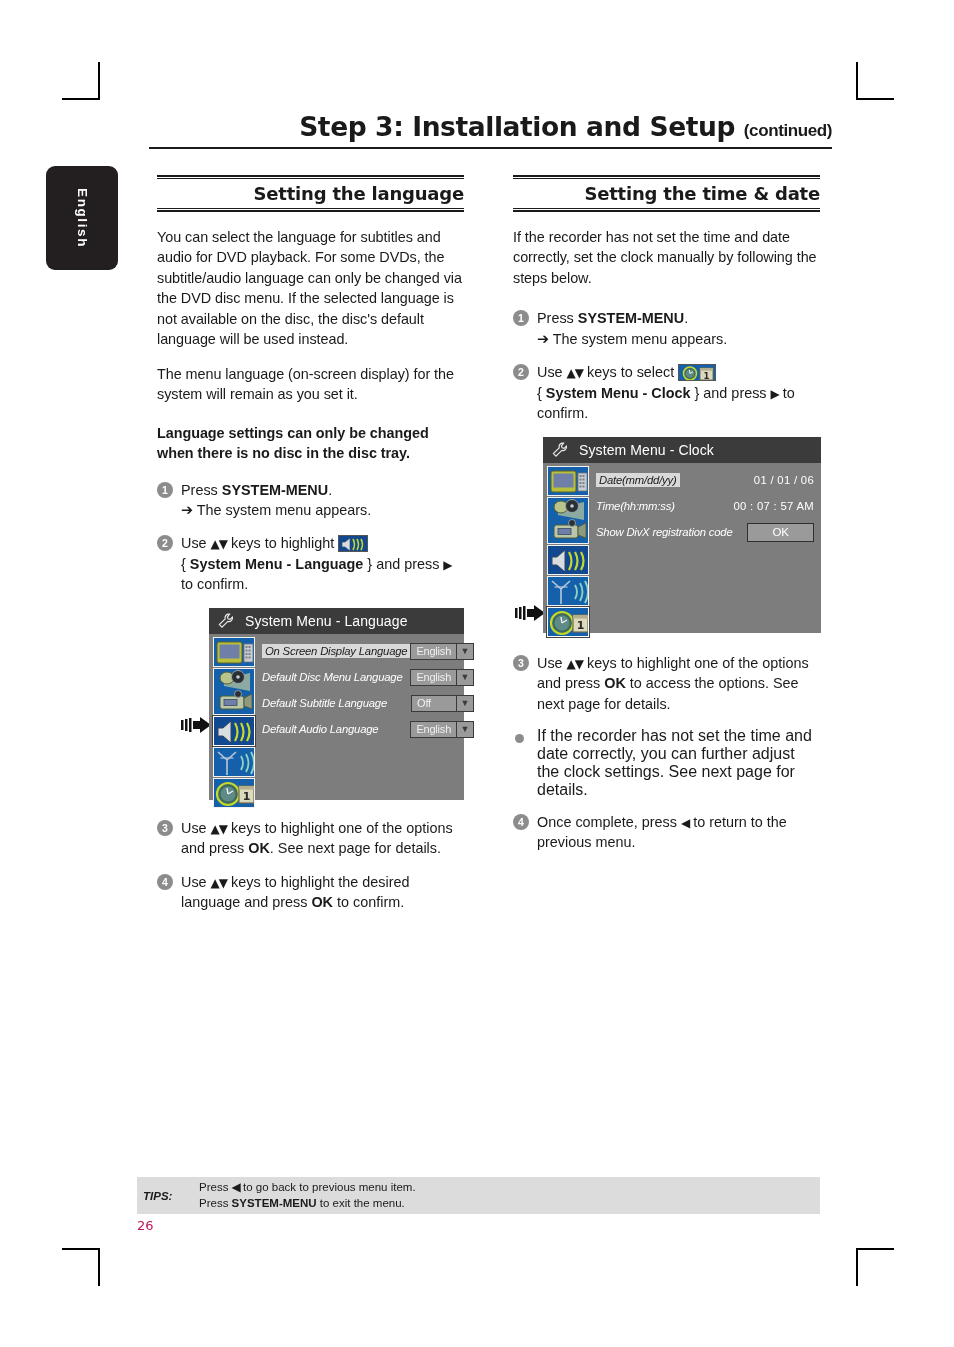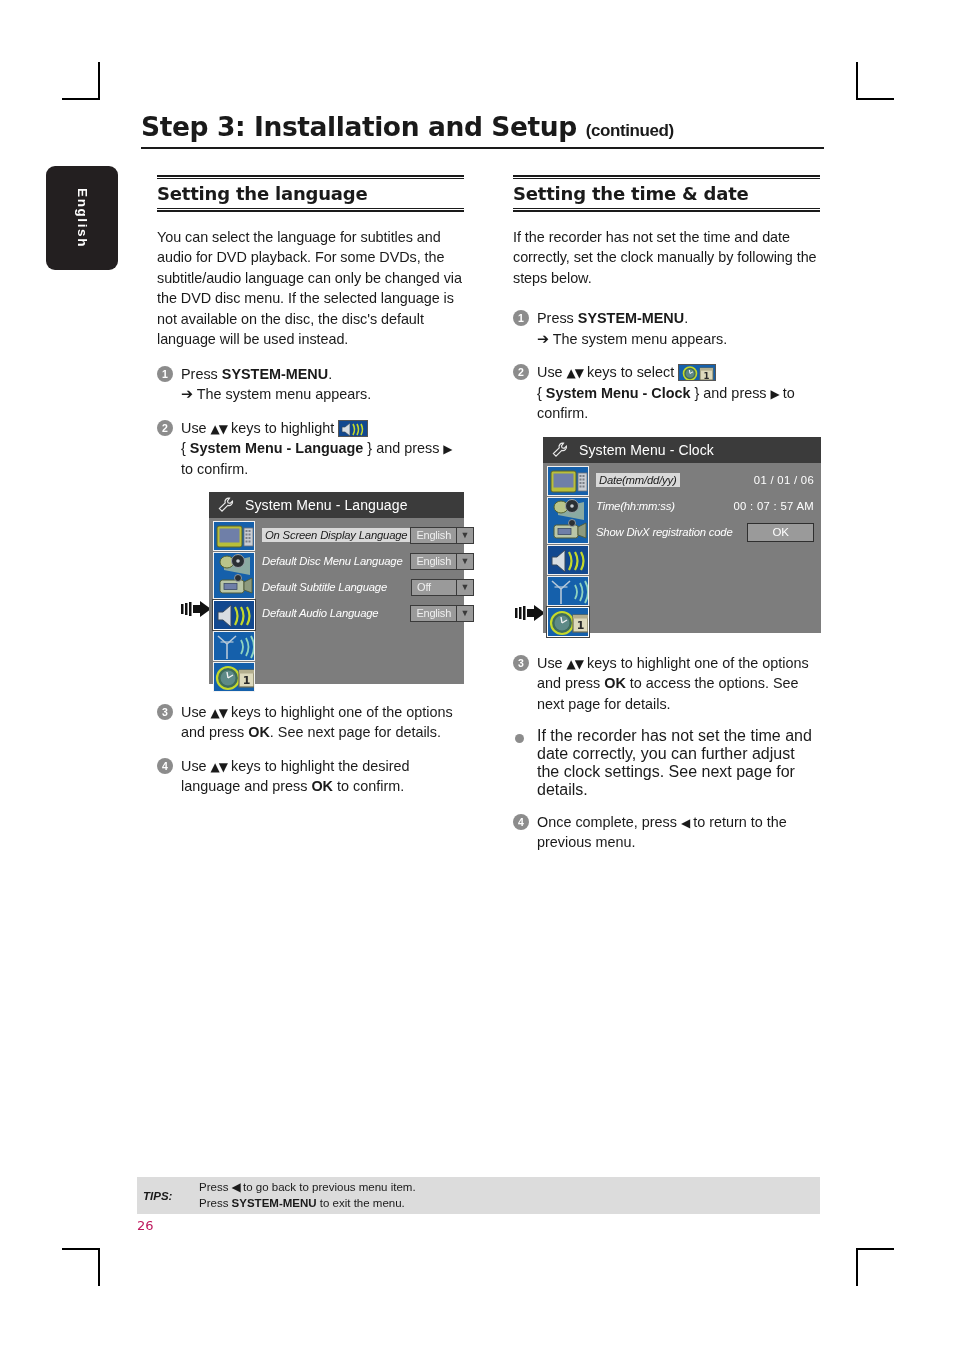--- a/index.html
+++ b/index.html
@@ -37,21 +37,21 @@
     font-weight: bold;
     letter-spacing: 1.6px;
     white-space: nowrap;
   }
 
   
   .page { position: absolute; left: 137px; top: 0; width: 683px; height: 1347px; }
 
   
   .runhead {
-    position: absolute; left: 4px; top: 112px; width: 683px;
+    position: absolute; left: 12px; top: 112px; width: 683px; text-align: right;
   }
   .runhead h1 {
     margin: 0;
     font-size: 26.5px;
     font-weight: bold;
     font-family: "DejaVu Sans", sans-serif;
     letter-spacing: -0.4px;
     line-height: 1.1;
     color: #1a1a1a;
   }
@@ -79,20 +79,21 @@
     height: 4px;
   }
   .sec-head h2 {
     margin: 0;
     padding: 4px 0 4px 0;
     font-size: 18px;
     font-weight: bold;
     font-family: "DejaVu Sans", sans-serif;
     letter-spacing: -0.2px;
     color: #1a1a1a;
+    text-align: right;
   }
   .sec-head .bar-bot {
     border-top: 1.2px solid #1a1a1a;
     border-bottom: 2.5px solid #1a1a1a;
     height: 4px;
   }
 
   p.body {
     margin: 0 0 14px 0;
     font-size: 14.4px;
@@ -275,20 +276,22 @@
 
     <div class="col col-left">
 
       <div class="sec-head">
         <div class="bar-top"></div>
         <h2>Setting the language</h2>
         <div class="bar-bot"></div>
       </div>
 
       <p class="body first">You can select the language for subtitles and audio for DVD playback. For some DVDs, the subtitle/audio language can only be changed via the DVD disc menu. If the selected language is not available on the disc, the disc's default language will be used instead.</p>
+      <p class="body">The menu language (on-screen display) for the system will remain as you set it.</p>
+      <p class="body bold" style="margin-top:18px;margin-bottom:16px;">Language settings can only be changed when there is no disc in the disc tray.</p>
 
       <div class="step">
         <span class="num">1</span>
         <span class="txt"><span>Press </span><b class="kbd">SYSTEM-MENU</b><span>.</span>
           <span class="sub"><span class="arrowglyph">➔</span> <span>The system menu appears.</span></span>
         </span>
       </div>
 
       <div class="step">
         <span class="num">2</span>

